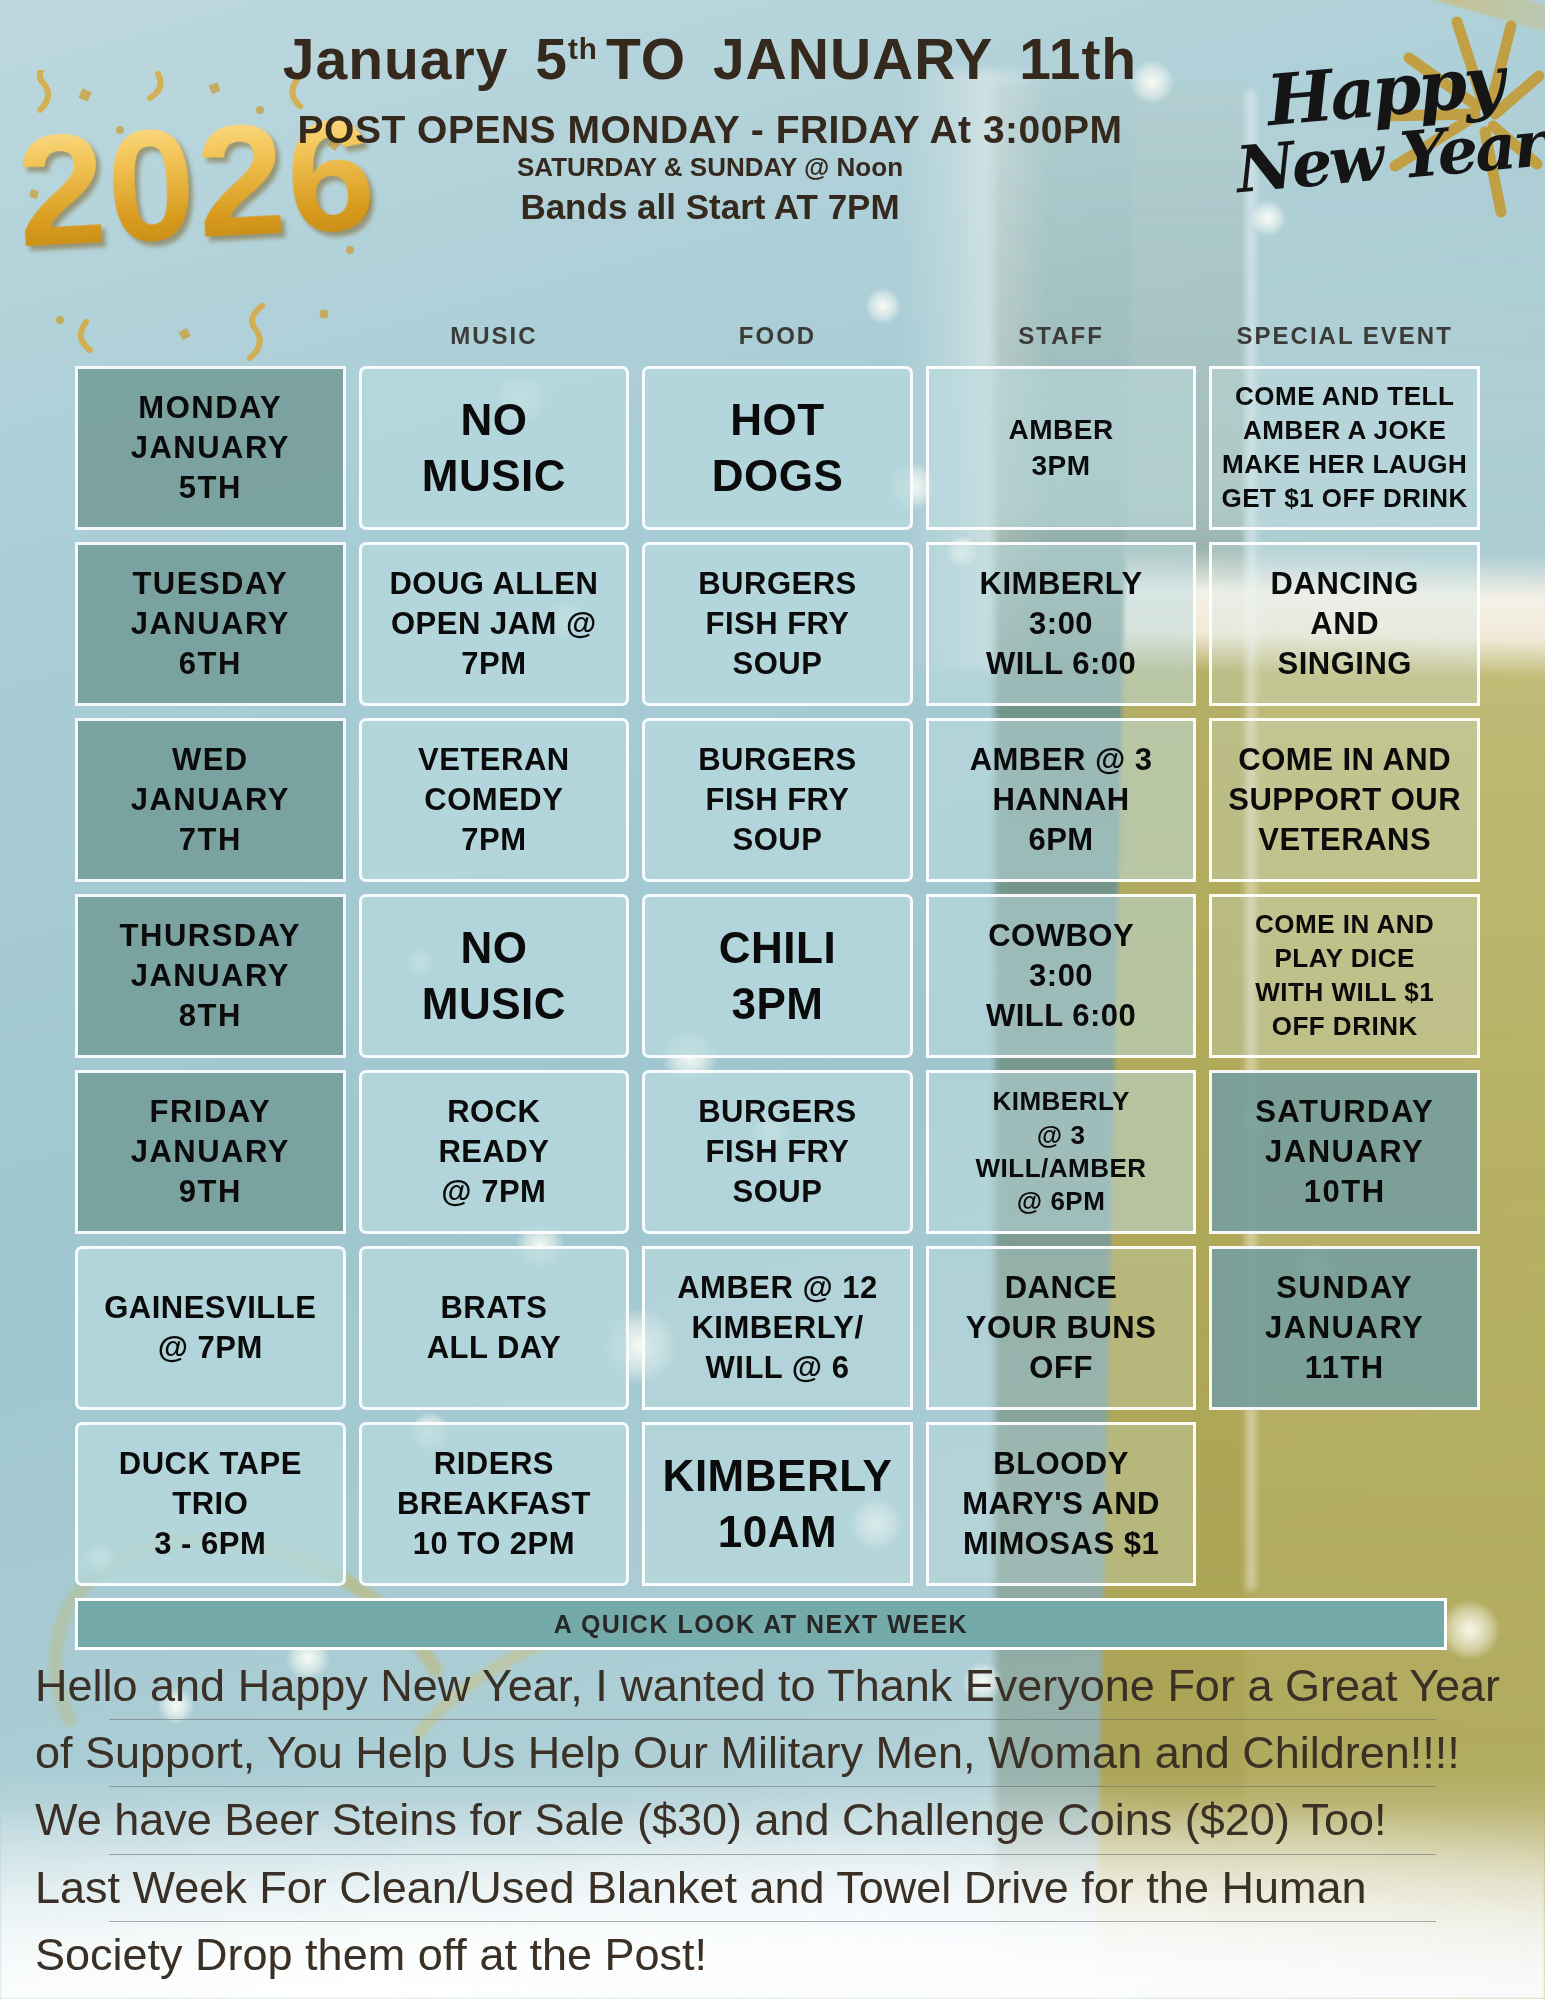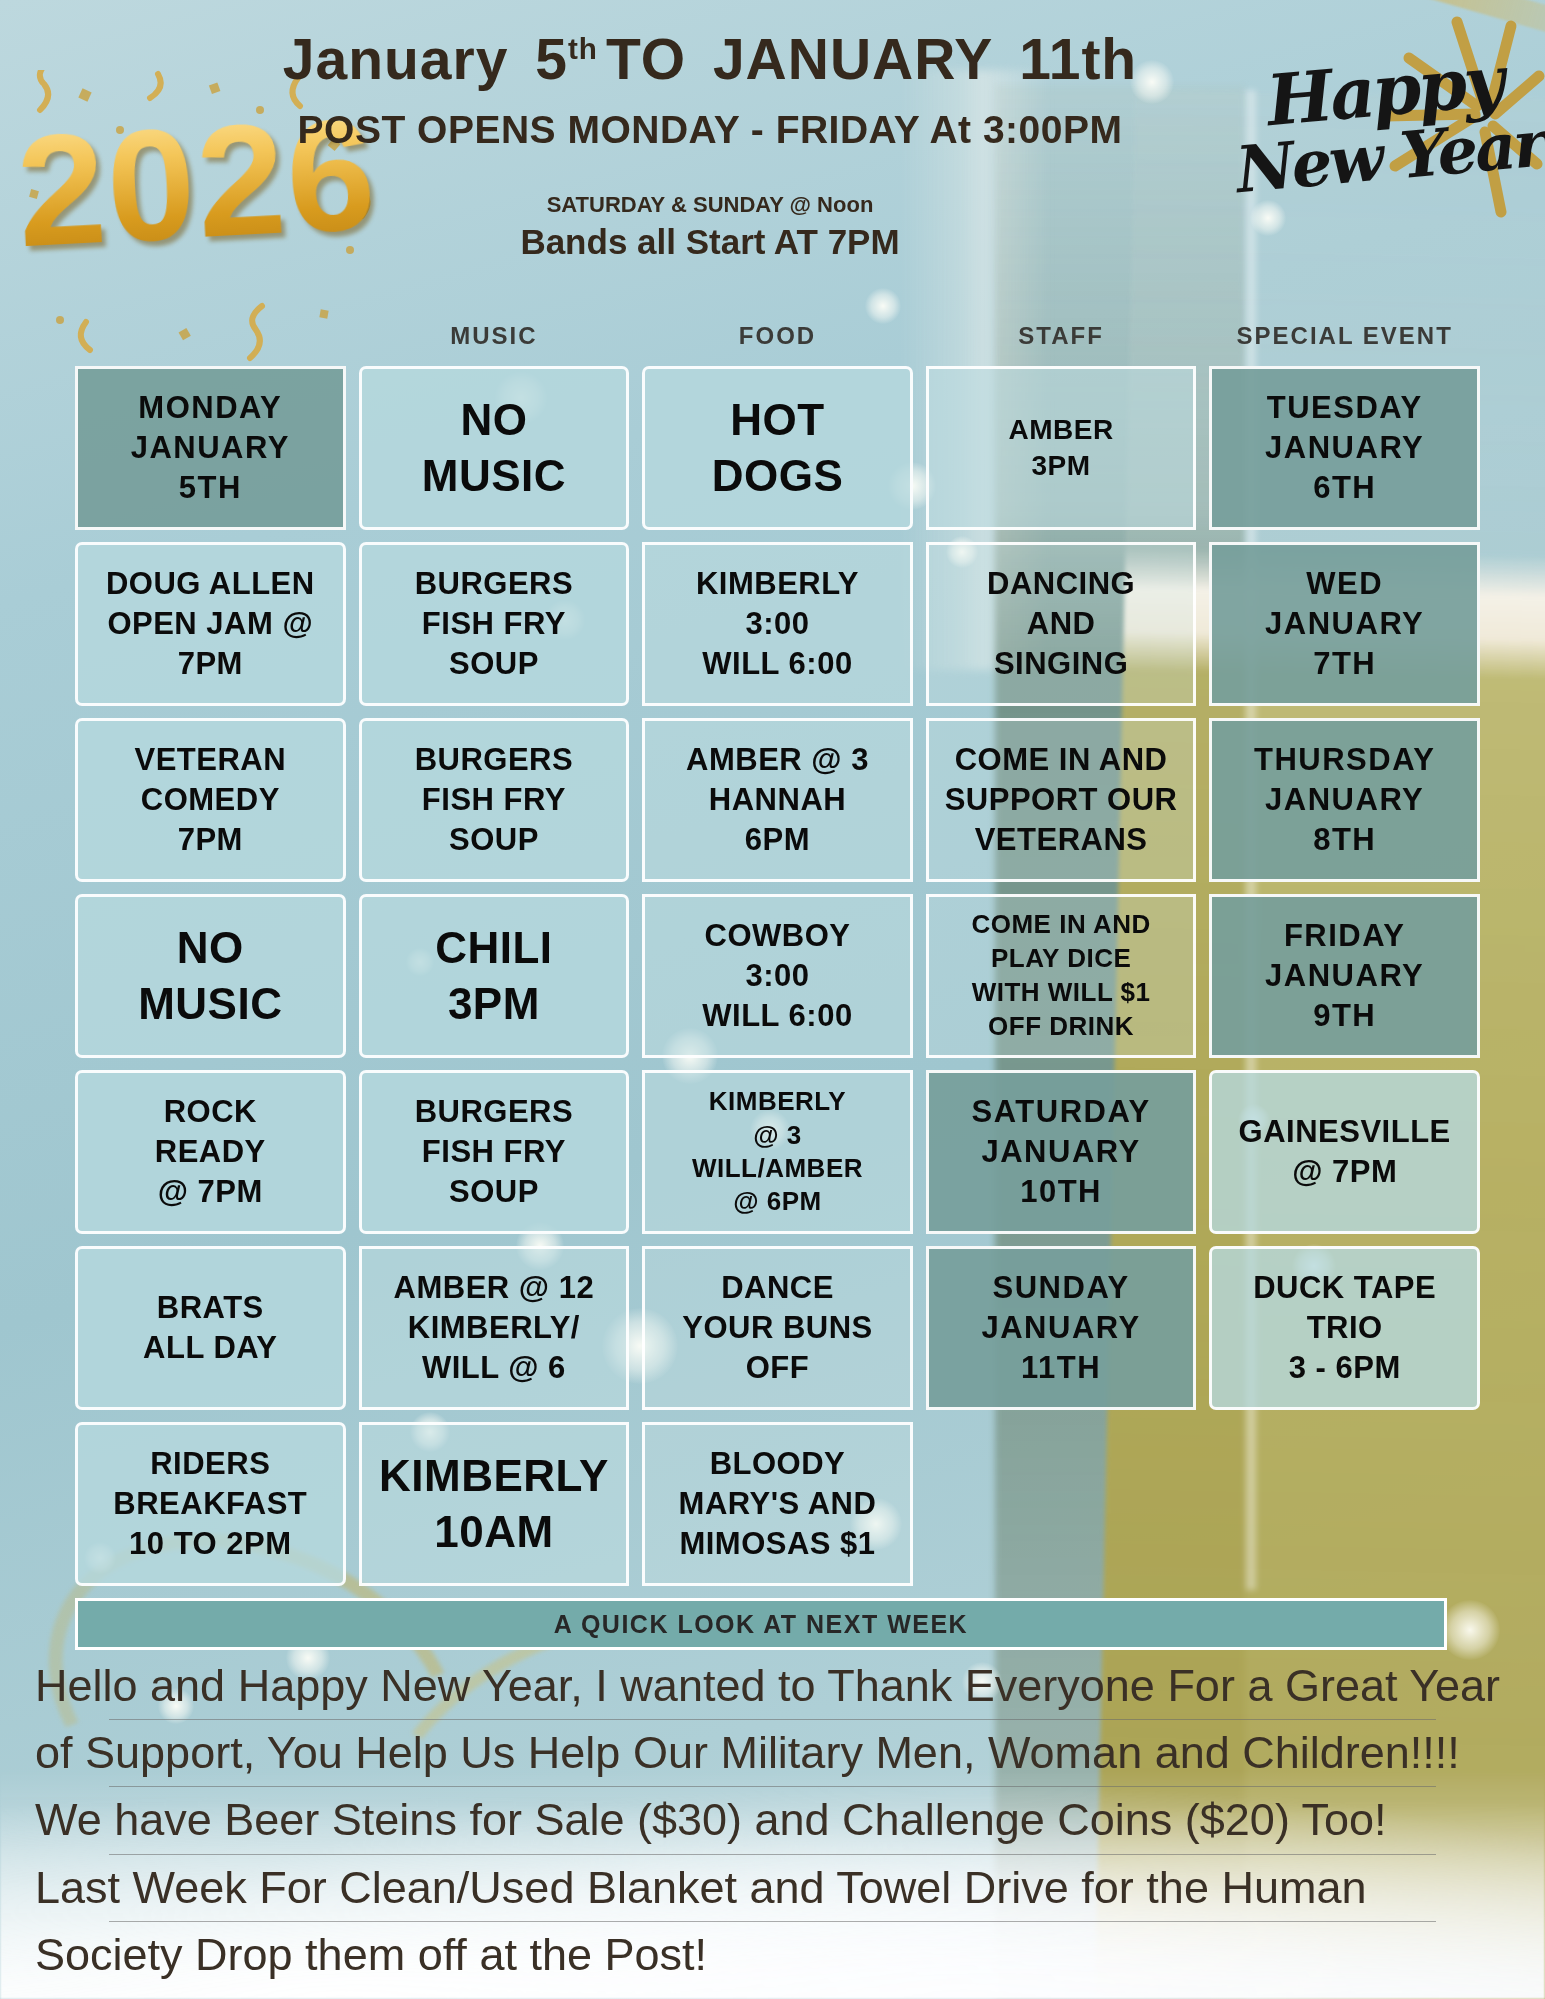--- a/index.html
+++ b/index.html
@@ -44,21 +44,21 @@
     background:linear-gradient(180deg,#ffeaa9 0%,#f4c659 34%,#d89b1e 68%,#b87e10 100%);
     -webkit-background-clip:text; background-clip:text; color:transparent;
     filter:drop-shadow(4px 5px 2px rgba(110,75,0,.45)); }
   .confetti { position:absolute; left:0; top:70px; z-index:2; }
 
   .header-center { position:absolute; left:215px; top:26px; width:990px; z-index:3; text-align:center; color:#35291d; }
   .title { font-size:57px; font-weight:800; letter-spacing:1px; word-spacing:10px; white-space:nowrap; }
   .title sup { font-size:.52em; vertical-align:super; }
   .title .t2 { margin-left:8px; }
   .sub1 { font-size:39px; font-weight:800; margin-top:16px; letter-spacing:.5px; }
-  .sub2 { font-size:22px; font-weight:800; margin-top:40px; }
+  .sub2 { font-size:26px; font-weight:800; }
   .sub3 { font-size:35px; font-weight:800; margin-top:4px; }
 
   .hny { position:absolute; left:1222px; top:58px; width:330px; z-index:3; transform:rotate(-5deg);
     font-family:"DejaVu Serif", serif; font-style:italic; font-weight:bold; color:#151515;
     text-align:center; letter-spacing:-3px; line-height:.95; }
   .hny .l1 { font-size:70px; }
   .hny .l2 { font-size:64px; display:block; margin-top:2px; }
   .firework { position:absolute; left:1325px; top:6px; z-index:2; }
 
   
@@ -177,20 +177,24 @@
 
     <div class="cell day">MONDAY
 JANUARY
 5TH</div>
     <div class="cell fill fs-lg">NO
 MUSIC</div>
     <div class="cell fill fs-lg">HOT
 DOGS</div>
     <div class="cell staff fs-md">AMBER
 3PM</div>
+    <div class="cell spec fs-sm">COME AND TELL
+AMBER A JOKE
+MAKE HER LAUGH
+GET $1 OFF DRINK</div>
 
     <div class="cell day">TUESDAY
 JANUARY
 6TH</div>
     <div class="cell fill">DOUG ALLEN
 OPEN JAM @
 7PM</div>
     <div class="cell fill">BURGERS
 FISH FRY
 SOUP</div>

